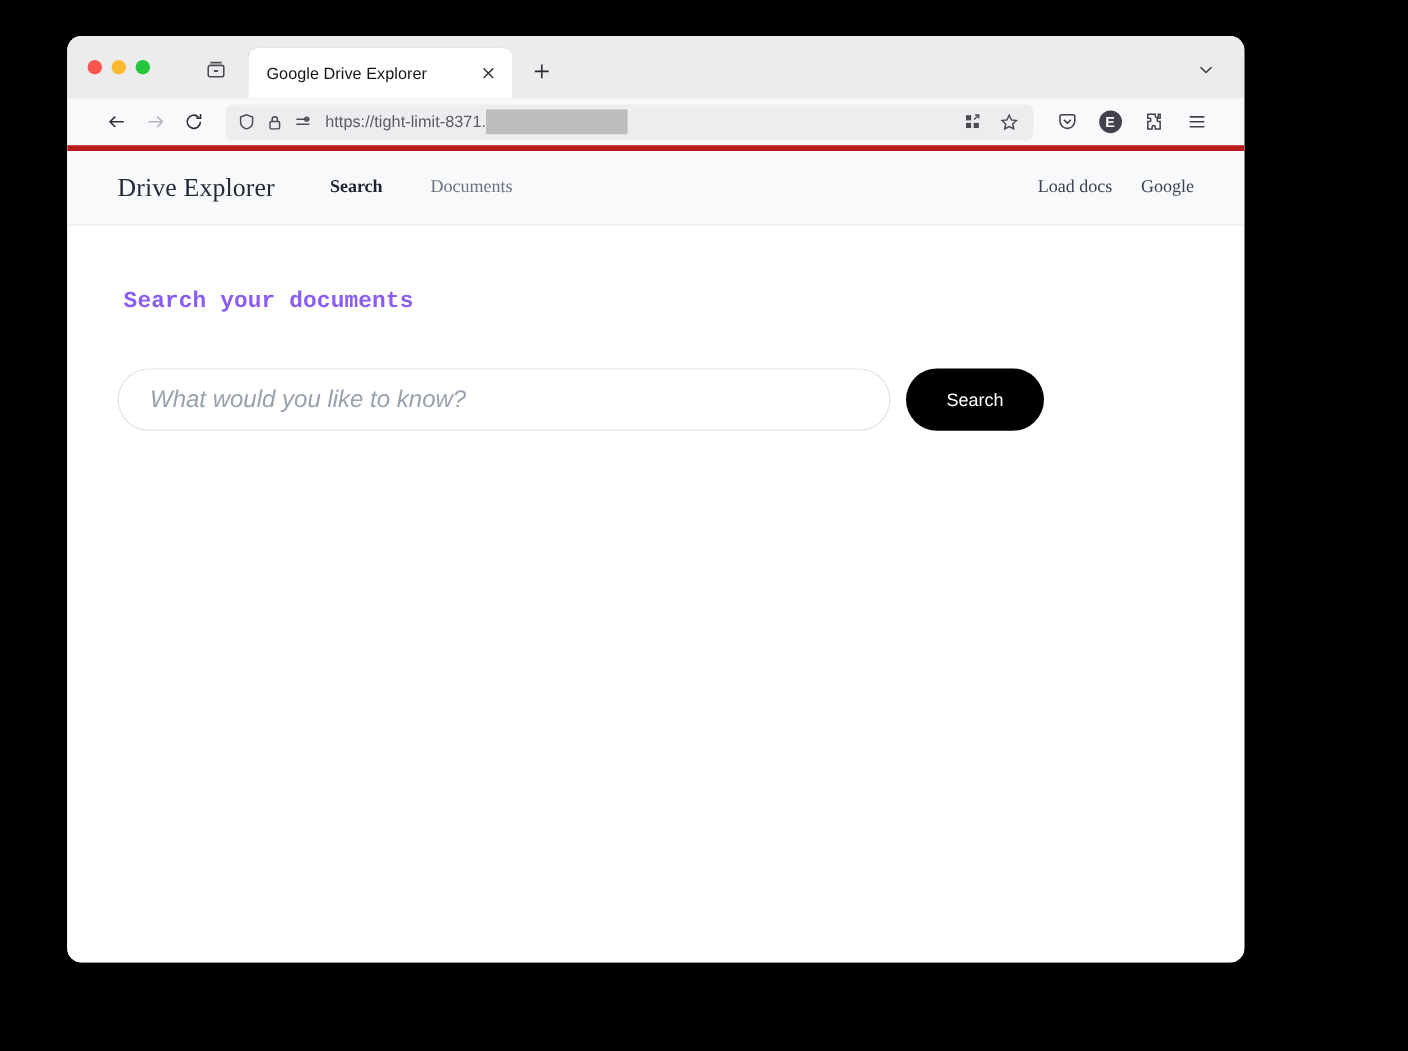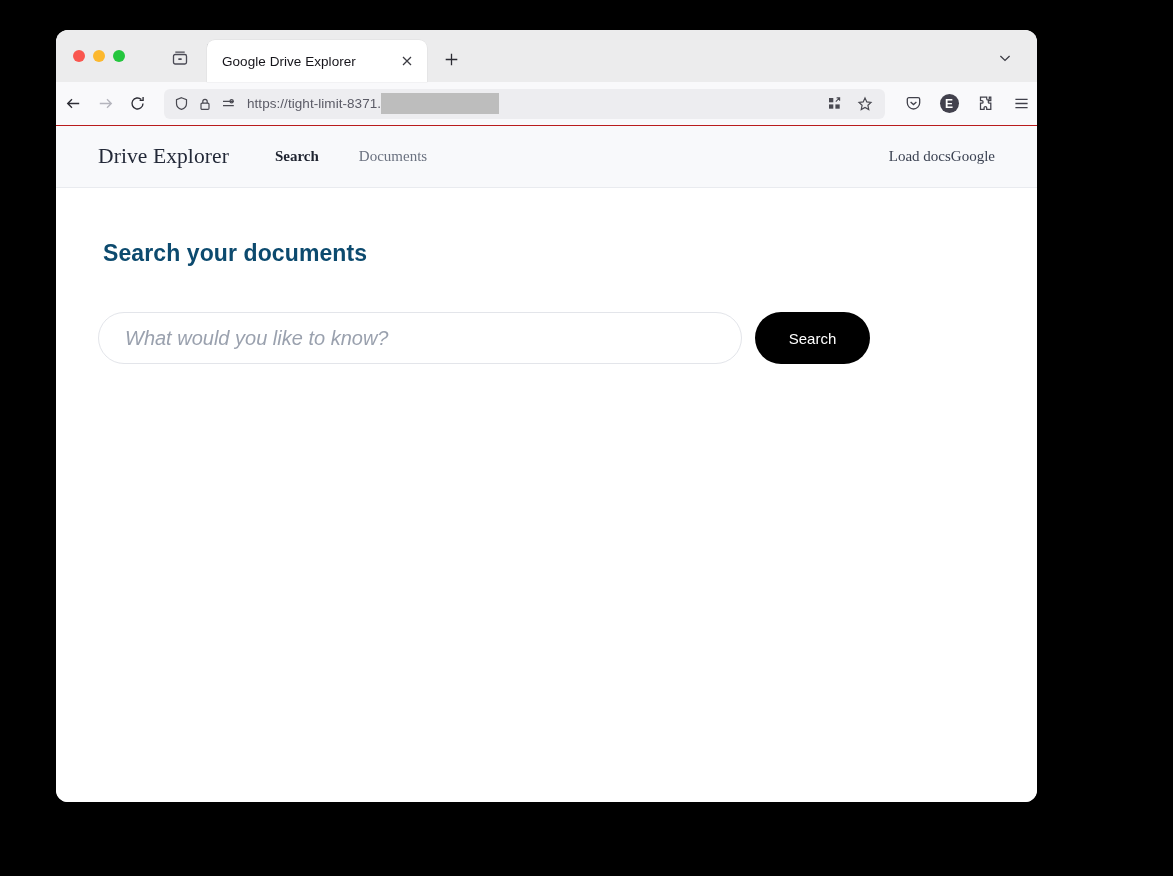--- a/index.html
+++ b/index.html
@@ -100,24 +100,24 @@
     width: 18px; height: 18px;
     color: #3b3b44;
   }
 
   
   .navbar {
     height: 44px;
     background: #f9f9fb;
     display: flex;
     align-items: center;
-    padding: 0 2px;
+    padding: 0 26px;
     gap: 2px;
     flex: 0 0 auto;
-    border-bottom: 1px solid #b91c1c;
+    border-bottom: 5px solid #b91c1c;
   }
   .nav-btn {
     width: 30px; height: 30px;
     display: flex; align-items: center; justify-content: center;
     border-radius: 5px;
     color: #2e2e36;
     flex: 0 0 auto;
   }
   .nav-btn.disabled { color: #b5b5bd; }
 
@@ -229,32 +229,34 @@
     white-space: nowrap;
   }
   .nav-link.active {
     color: #1f2430;
     font-weight: bold;
   }
   .app-nav-right {
     margin-left: auto;
     display: flex;
     align-items: center;
+    gap: 24px;
   }
   .app-nav-right .nav-link { color: #3b4252; }
 
   
   .content {
     padding: 52px 42px 0 42px;
   }
   .page-title {
-    font-size: 23px;
-    color: #0c4a6e;
+    font-size: 19px;
+    color: #8b5cf6;
     margin: 0 0 45px 5px;
     letter-spacing: 0.1px;
+    font-family: Liberation Mono, monospace;
   }
   .search-row {
     display: flex;
     align-items: center;
     gap: 13px;
     margin-bottom: 43px;
   }
   .search-input {
     flex: 1;
     height: 52px;

